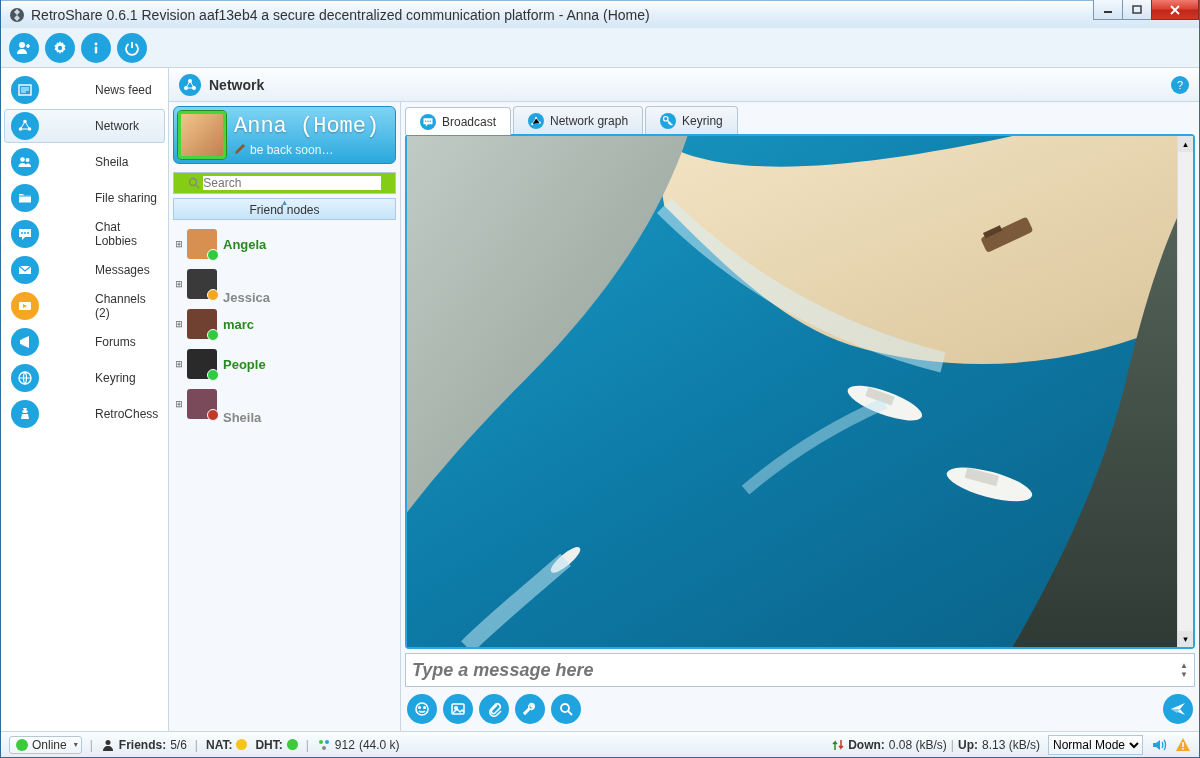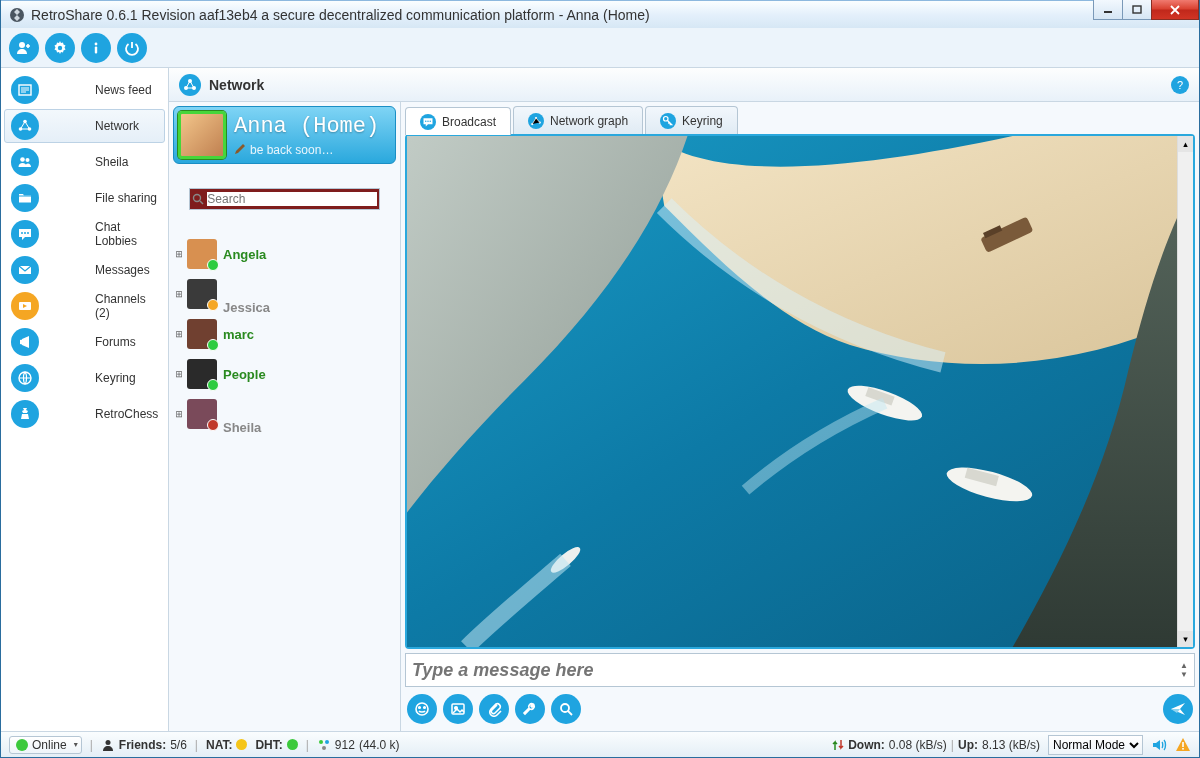--- a/index.html
+++ b/index.html
@@ -26,21 +26,21 @@
 .hdr .hic { width:22px; height:22px; border-radius:50%; background:#1fa4e0; color:#fff; display:flex; align-items:center; justify-content:center; margin-right:8px; font-size:13px; }
 .hdr .ht { font-weight:bold; font-size:14px; color:#333; flex:1; }
 .hdr .help { width:18px; height:18px; border-radius:50%; background:#1fa4e0; color:#fff; font-size:11px; display:flex; align-items:center; justify-content:center; cursor:pointer; }
 .cols { flex:1; display:flex; min-height:0; }
 .col1 { width:232px; display:flex; flex-direction:column; background:#f5f9fd; border-right:1px solid #c9d7e3; }
 .profile { height:58px; background: linear-gradient(to bottom,#7fd4f5,#2aa8dd); border:1px solid #1a8ec4; border-radius:6px; margin:4px; display:flex; align-items:center; padding:4px; }
 .profile .av { width:48px; height:48px; border:3px solid #46d63a; border-radius:4px; background:linear-gradient(135deg,#f2c58a,#c08050); flex-shrink:0; box-shadow:0 0 0 1px #2a8a20; }
 .profile .pt { margin-left:8px; color:#fff; flex:1; min-width:0; }
 .profile .pt .pn { font-size:22px; font-weight:500; text-shadow:0 1px 2px rgba(0,0,0,.3);font-family:Liberation Mono, monospace; }
 .profile .pt .ps { font-size:12px; color:#e8f5fc; display:flex; align-items:flex-start; gap:4px; margin-top:4px; }
-.search { margin:20px; height:22px; border:1px solid #b5c6d4; background:#7f1d1d; display:flex; align-items:center; padding:0 2px; font-size:12px; color:#888; }
+.search { margin:4px; height:22px; border:1px solid #b5c6d4; background:#84cc16; display:flex; align-items:center; padding:0 14px; font-size:12px; color:#888; }
 .search input { border:none; outline:none; flex:1; font-size:12px; }
 .fhead { height:22px; background:linear-gradient(to bottom,#e4f2fc,#c5e4fa); border:1px solid #a8cce8; margin:0 4px; text-align:center; font-size:12px; line-height:22px; color:#333; position:relative; }
 .fhead::after { content:'▴'; position:absolute; top:-8px; left:50%; transform:translateX(-50%); color:#4a90c0; font-size:9px; }
 .flist { flex:1; overflow:auto; padding:4px 4px 4px 2px; }
 .frow { display:flex; align-items:center; height:40px; }
 .frow .exp { width:16px; font-size:9px; color:#666; text-align:center; cursor:pointer; }
 .frow .fav { width:30px; height:30px; border-radius:3px; background:#888; position:relative; margin-right:6px; }
 .frow .fav .dot { width:12px; height:12px; border-radius:50%; position:absolute; bottom:-2px; right:-2px; border:1px solid #fff; }
 .frow .fav .dot.on { background:#2ecc40; }
 .frow .fav .dot.off { background:#c0392b; }
@@ -257,20 +257,21 @@
               </div>
             </div>
           </div>
           <div class="search">
             <svg width="12" height="12" viewBox="0 0 12 12">
                 <circle cx="5" cy="5" r="3.5" fill="none" stroke="#888" stroke-width="1.4"></circle>
                 <path d="M8 8l3 3" stroke="#888" stroke-width="1.4"></path>
               </svg>
             &nbsp;<input placeholder="Search" style="">
           </div>
+          <div class="fhead">Friend nodes</div>
           <div class="flist" id="flist">
               <div class="frow">
                 <div class="exp">⊞</div>
                 <div class="fav" style="background:#d89050">
                   <div class="dot on"></div>
                 </div>
                 <div class="fn on">Angela</div>
               </div>
               <div class="frow">
                 <div class="exp">⊞</div>

